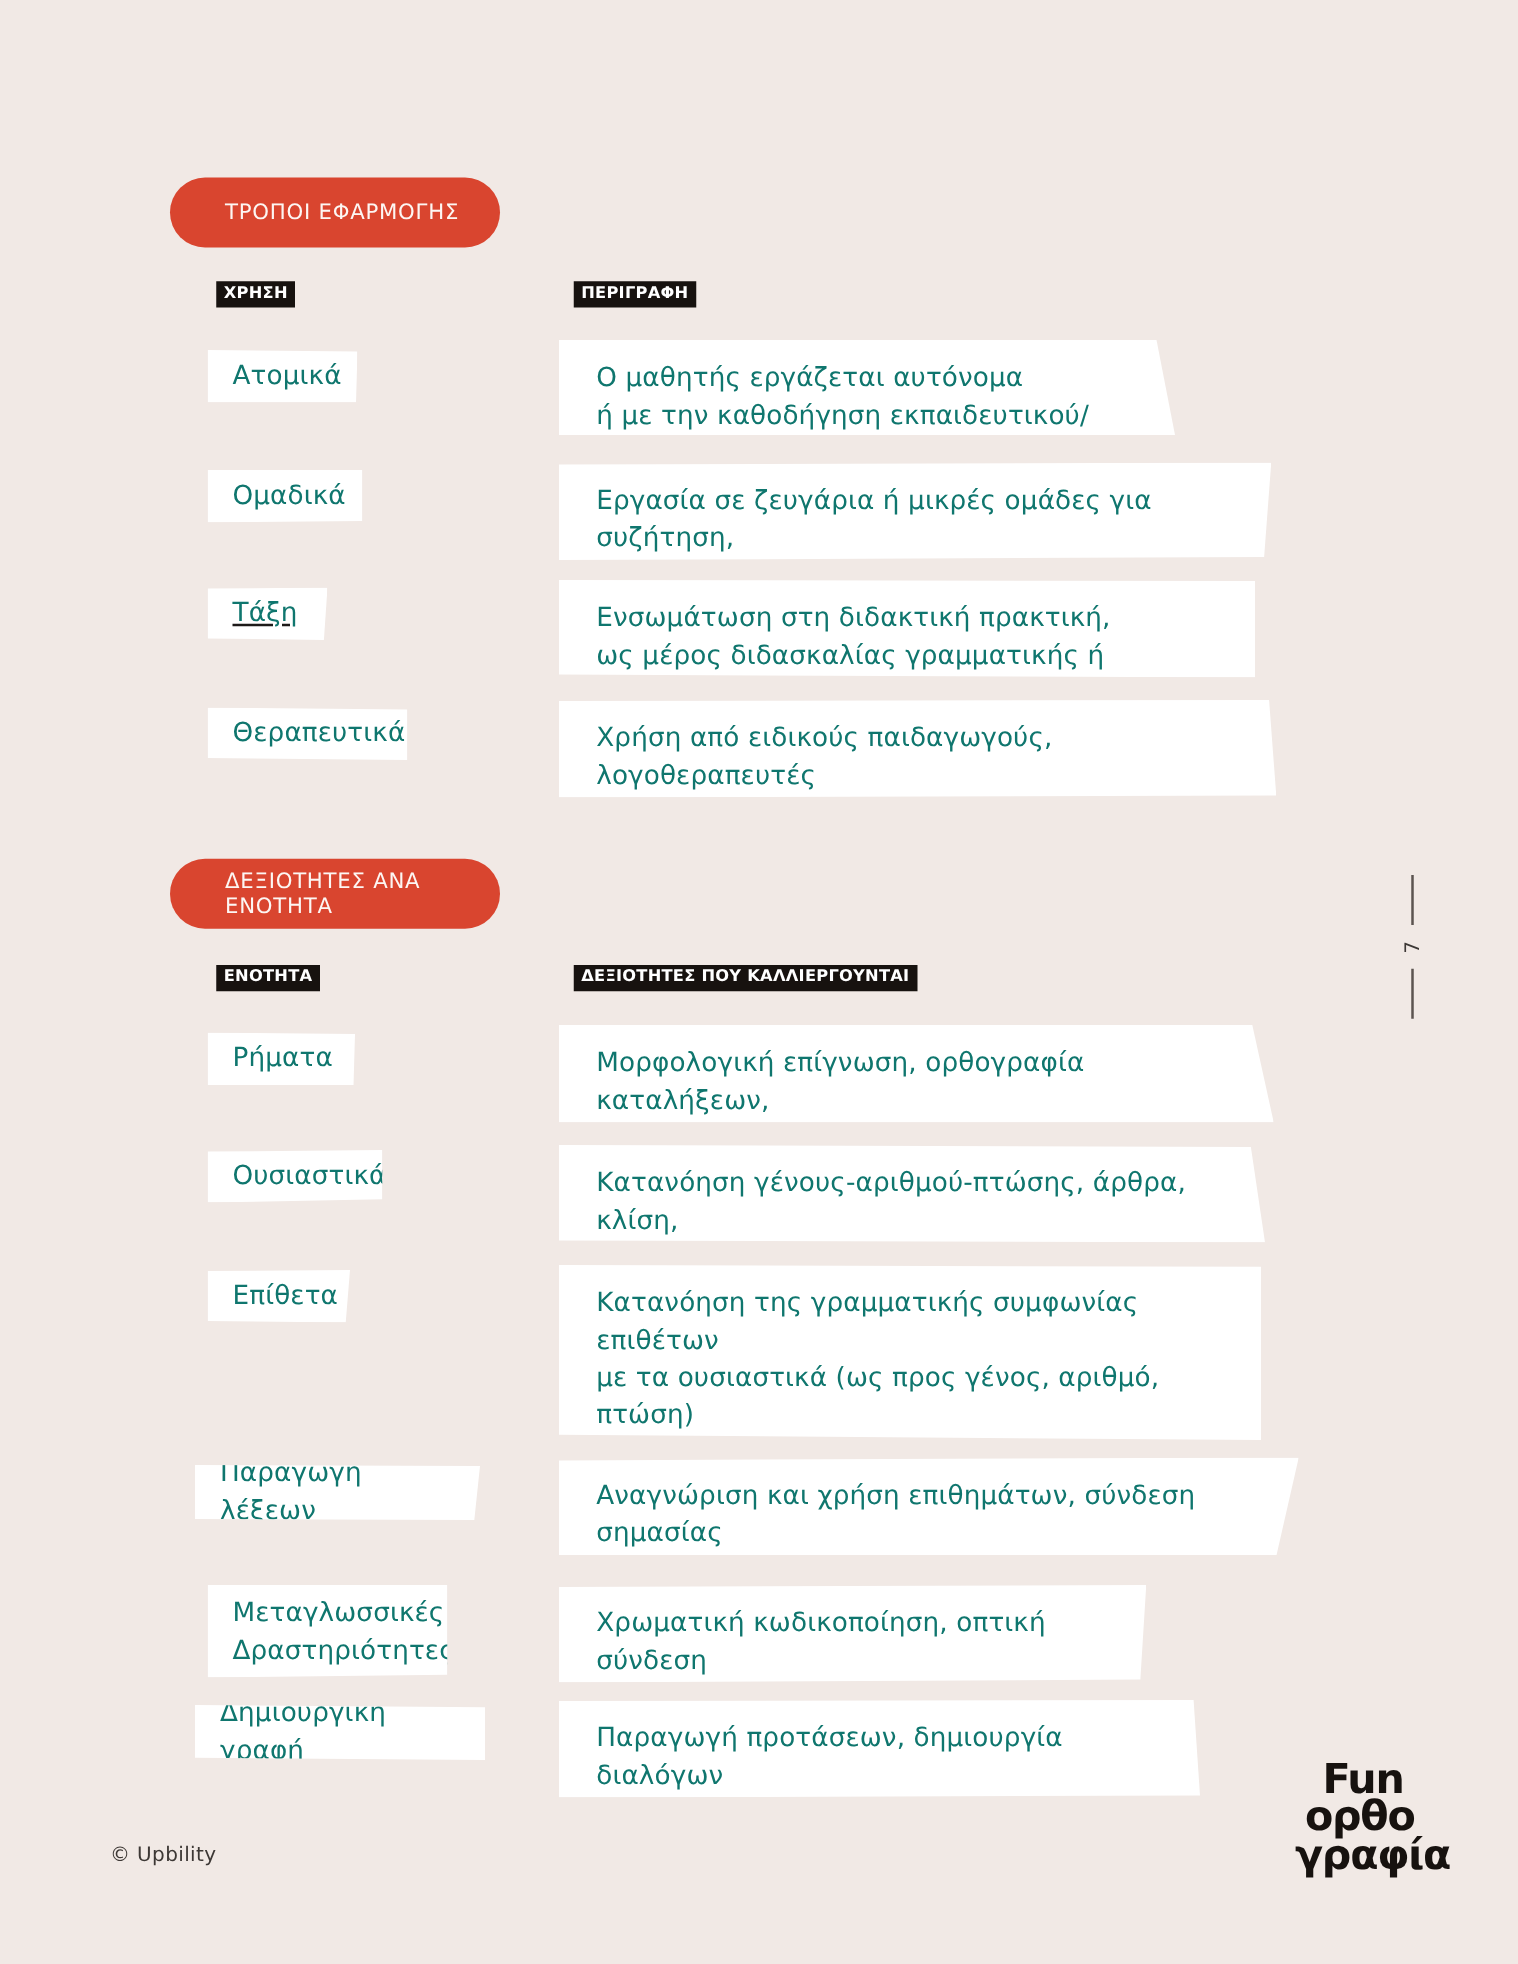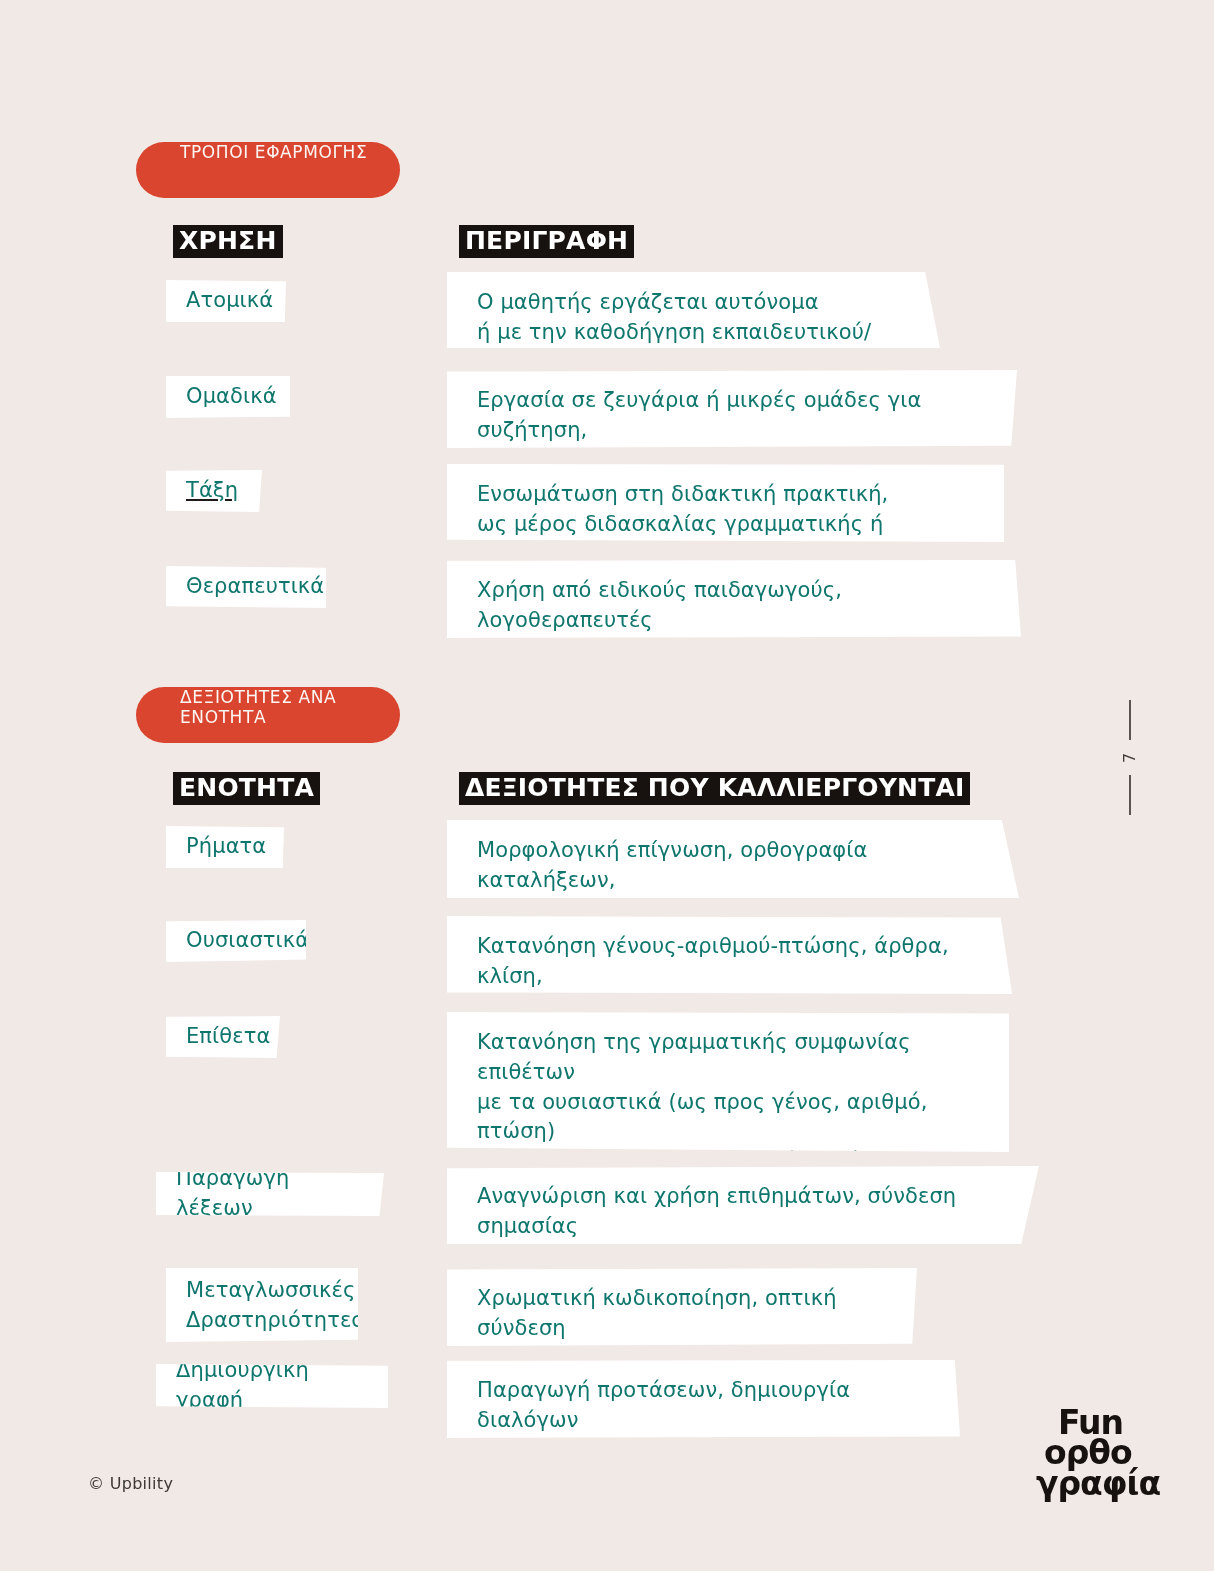--- a/index.html
+++ b/index.html
@@ -23,34 +23,35 @@
     inset: 0;
   }
 
   
   .section-pill {
     position: absolute;
     background: #d9452f;
     border-radius: 28px;
     color: #fdf6f3;
     display: flex;
+    align-items: center;
     padding: 0 30px 0 44px;
     font-size: 17px;
     letter-spacing: 0.6px;
     font-weight: 400;
     box-sizing: border-box;
   }
 
   
   .col-head {
     position: absolute;
     background: #17120f;
     color: #ffffff;
     font-weight: 700;
-    font-size: 25px;
+    font-size: 13px;
     letter-spacing: 0.2px;
     padding: 3px 6px 4px 6px;
     line-height: 1.05;
     white-space: nowrap;
   }
 
   
   .chip {
     position: absolute;
     background: #ffffff;

